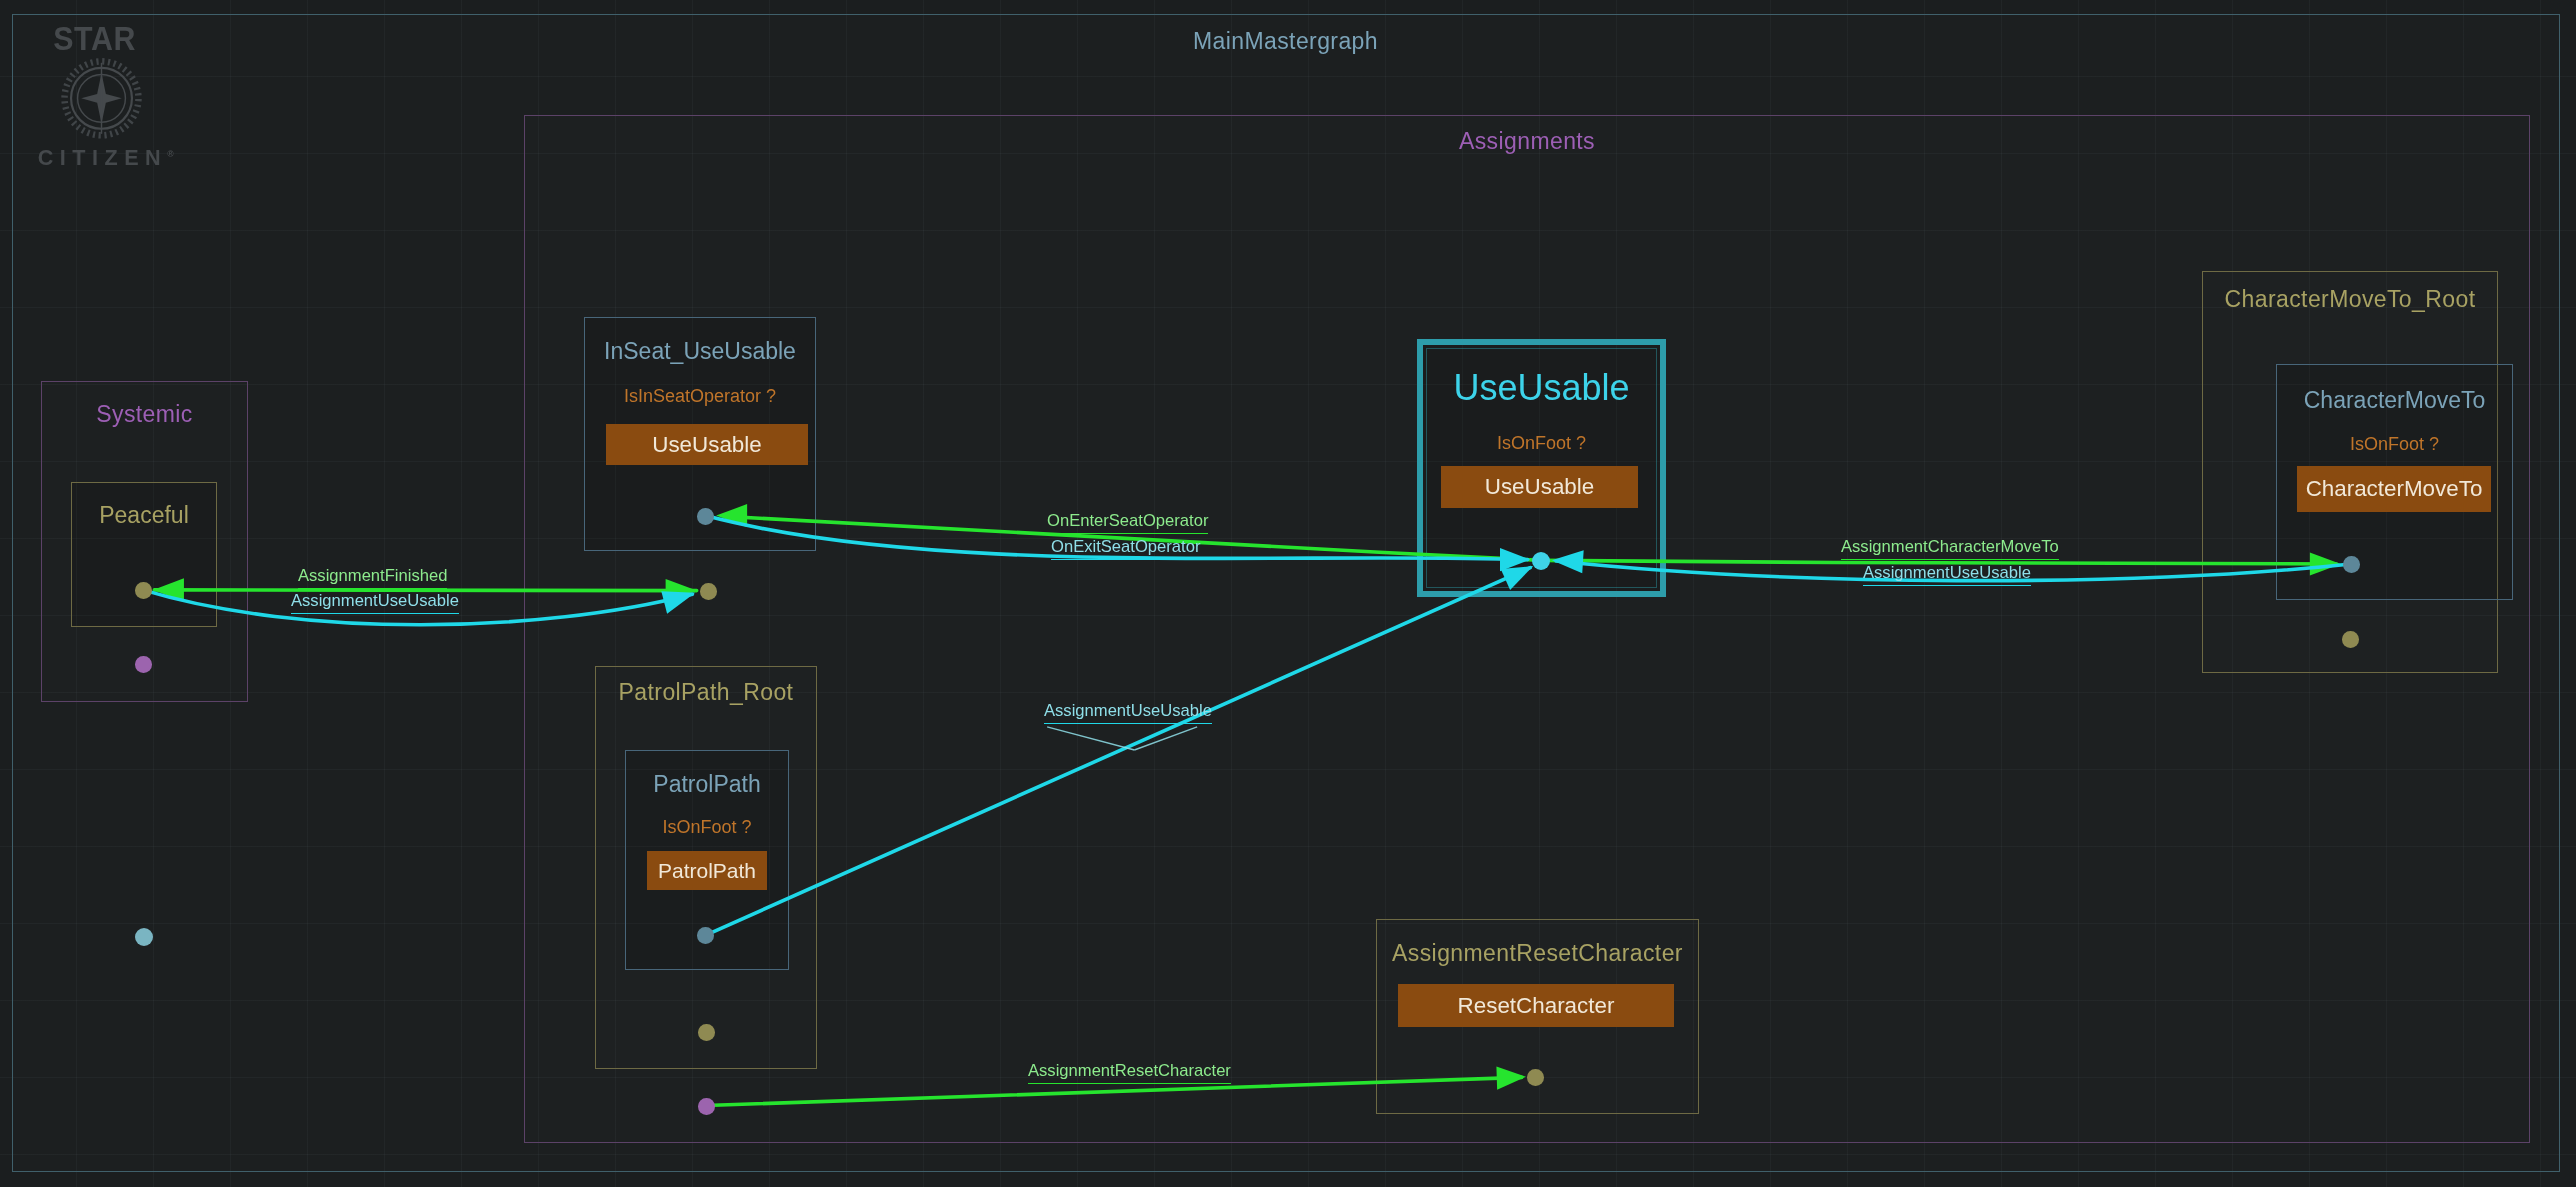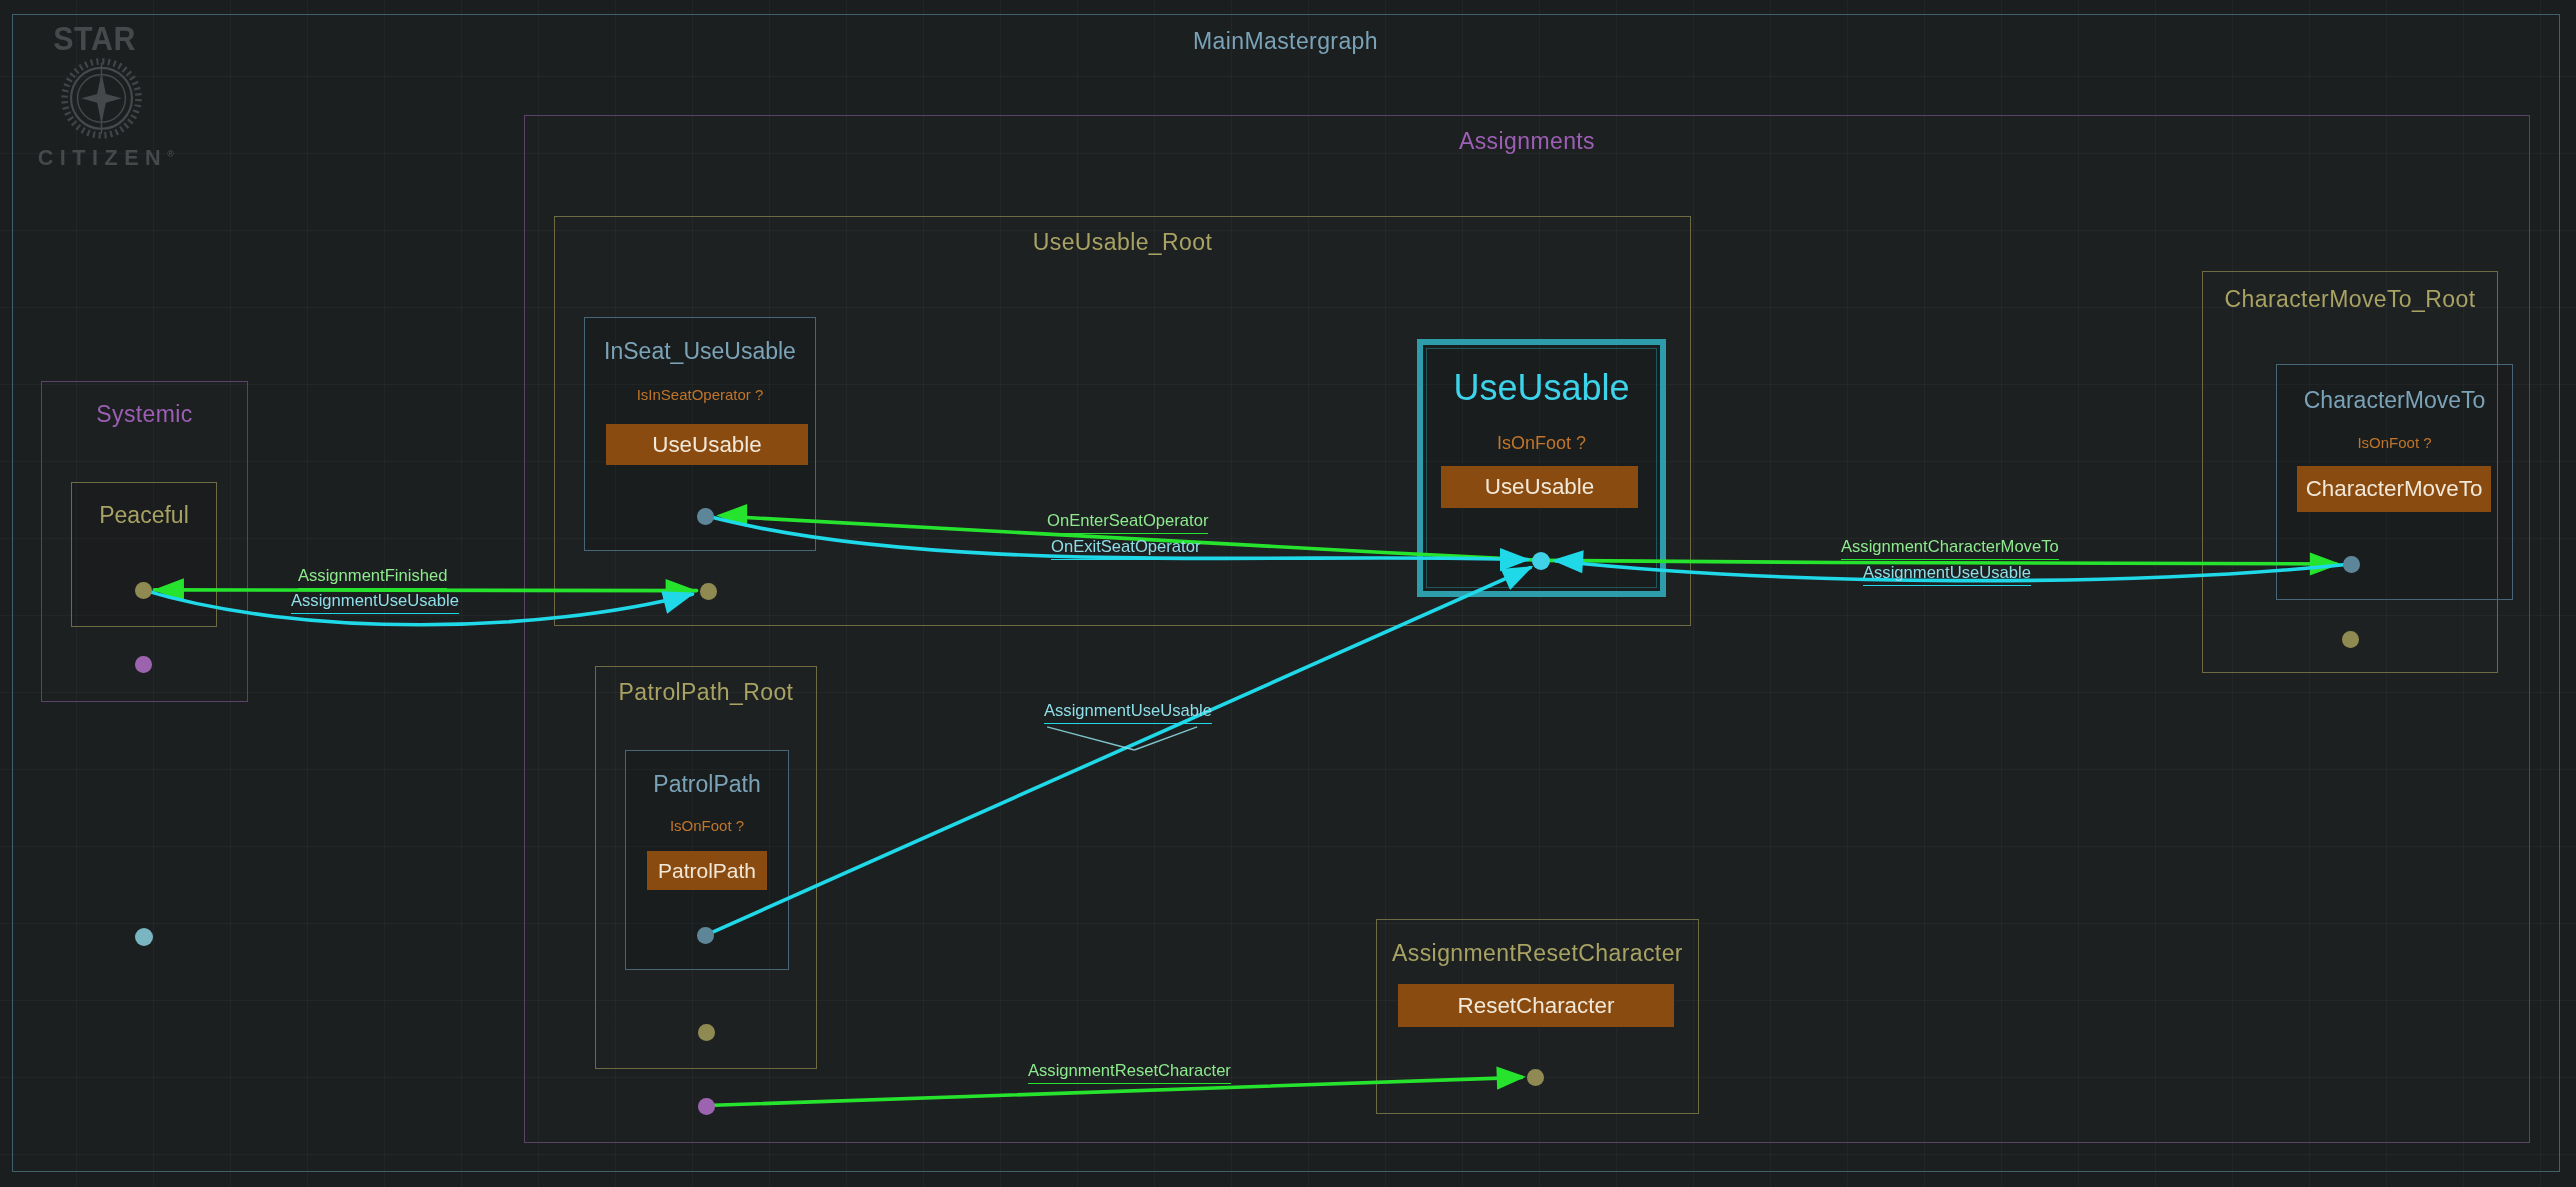--- a/index.html
+++ b/index.html
@@ -20,21 +20,21 @@
   .c-purple{border-color:var(--border-purple);}
   .c-olive{border-color:var(--border-olive);}
   .t-steel{color:var(--title-steel);}
   .t-purple{color:var(--title-purple);}
   .t-olive{color:var(--title-olive);}
 
   .node{position:absolute; border:1.4px solid; background:rgba(0,0,0,0.10);}
   .n-steel{border-color:var(--border-steel);}
   .n-olive{border-color:var(--border-olive);}
   .node .ntitle{position:absolute; left:0; right:0; text-align:center; font-size:23px;}
-  .node .cond{position:absolute; left:0; right:0; text-align:center; font-size:15px; color:var(--cond-orange);}
+  .node .cond{position:absolute; left:0; right:0; text-align:center; font-size:18px; color:var(--cond-orange);}
   .actionbtn{position:absolute; background:var(--button-bg); color:var(--button-text);
     font-size:22.4px; text-align:center; display:flex; align-items:center; justify-content:center;}
   .selnode{position:absolute; border:6.5px solid var(--border-selected); background:rgba(0,0,0,0.10);}
   .selnode .inner{position:absolute; inset:2.9px; border:1.4px solid rgba(45,157,171,0.45); pointer-events:none;}
   .selnode .ntitle{position:absolute; left:0; right:0; text-align:center; font-size:36px; color:var(--title-cyan);}
   .selnode .cond{position:absolute; left:0; right:0; text-align:center; font-size:18px; color:var(--cond-orange);}
 
   .port{position:absolute; width:16.6px; height:16.6px; border-radius:50%;}
   .p-olive{background:var(--port-olive);}
   .p-steel{background:var(--port-steel);}
@@ -87,23 +87,20 @@
   </div>
 
   <div class="container c-purple" style="left:41px; top:381px; width:207px; height:321px;">
     <div class="ctitle t-purple" style="top:19px;text-align:center;">Systemic</div>
   </div>
 
   <div class="node n-olive" style="left:71px; top:482px; width:146px; height:145px;">
     <div class="ntitle t-olive" style="top:19px;">Peaceful</div>
   </div>
 
-  <div class="container c-olive" style="left:554px; top:216px; width:1137px; height:410px;">
-    <div class="ctitle t-olive" style="top:11.5px;">UseUsable_Root</div>
-  </div>
 
   <div class="node n-steel" style="left:584px; top:317px; width:232px; height:234px;">
     <div class="ntitle t-steel" style="top:20px;">InSeat_UseUsable</div>
     <div class="cond" style="top:68px;">IsInSeatOperator ?</div>
     <div class="actionbtn" style="left:21px; top:106px; width:202px; height:41px;">UseUsable</div>
   </div>
 
   <div class="selnode" style="left:1417px; top:339px; width:249px; height:258px;">
     <div class="inner"></div>
     <div class="ntitle" style="top:21.6px;">UseUsable</div>

